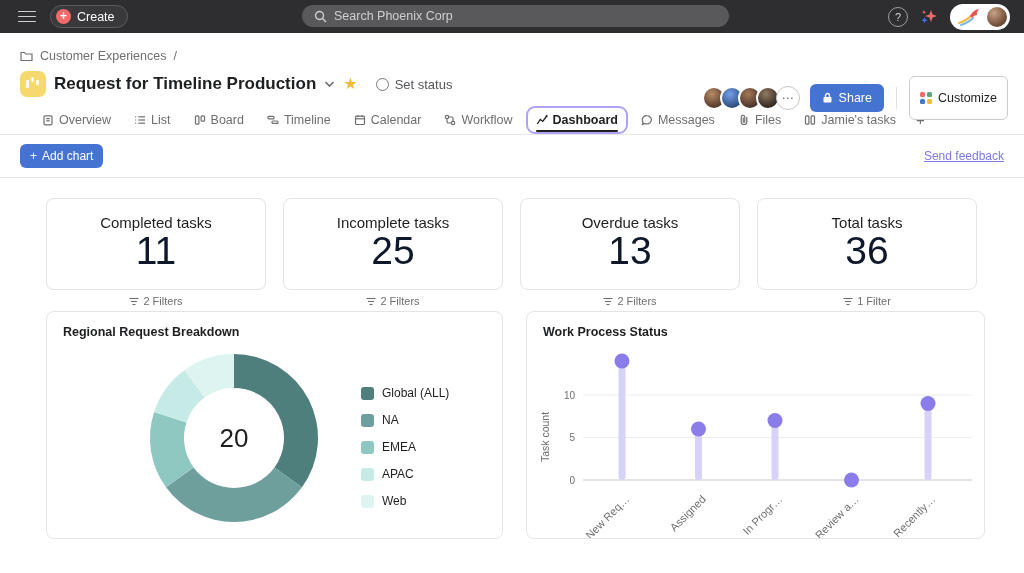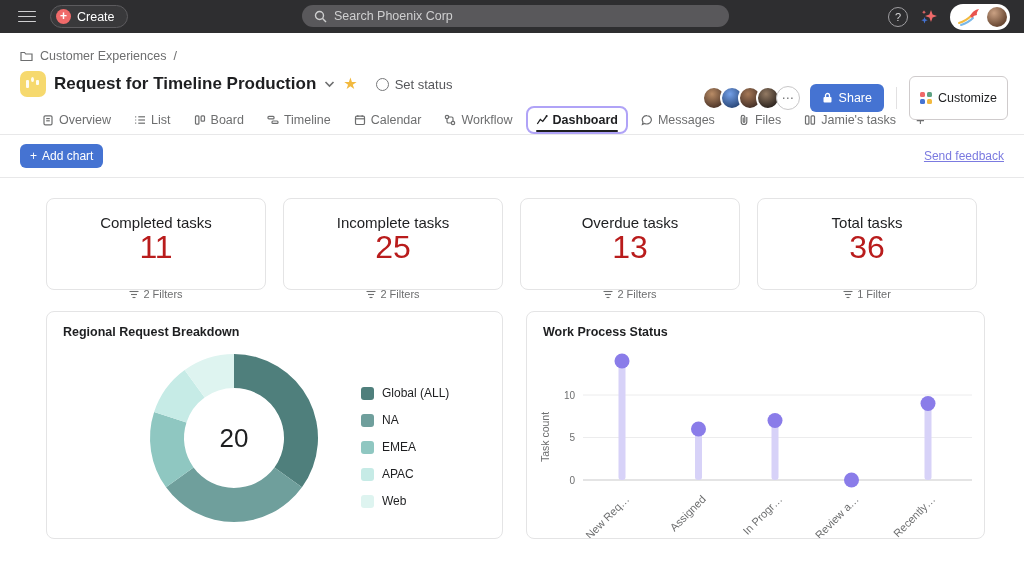--- a/index.html
+++ b/index.html
@@ -53,36 +53,36 @@
   .proj-icon .b3{left:16px;top:9px;width:3px;height:5px;}
   .page-title { font-size:17px; font-weight:700; }
   .star { color:#f2b93f; font-size:16px; cursor:pointer; line-height:1; }
   .set-status { display:flex; align-items:center; gap:6px; margin-left:10px; color:#55565a; font-size:13px; cursor:pointer; }
   .status-circle { width:13px; height:13px; border-radius:50%; border:1.5px solid #77787a; }
   
   .tabs { display:flex; align-items:center; gap:3px; padding:0 32px; margin-top:8px; border-bottom:1px solid #e8e8e9; height:30px; }
   .tab { position:relative; display:flex; align-items:center; gap:5px; padding:5px 8px; font-size:12.5px; color:#6d6e6f;
     cursor:pointer; border:2px solid transparent; border-radius:8px; white-space:nowrap; }
   .tab svg { stroke:#6d6e6f; }
-  .tab.active { color:#1e1f21; font-weight:700; border-color:#b0a3f7; }
+  .tab.active { color:#1e1f21; font-weight:700; border-color:#b0a3f7;border-radius:9px; }
   .tab.active svg { stroke:#1e1f21; }
   .tab.active::after { content:""; position:absolute; left:8px; right:8px; bottom:0; height:2px; background:#1e1f21; border-radius:1px; }
   .tab-add { padding:5px 7px; font-size:15px; color:#6d6e6f; cursor:pointer; }
   
   .toolbar { height:43px; display:flex; align-items:center; padding:0 20px; border-bottom:1px solid #e8e8e9; }
   .add-chart-btn { height:24px; display:flex; align-items:center; gap:5px; background:#4573d2; color:#fff; border:none;
     border-radius:6px; padding:0 10px; font-size:12px; cursor:pointer; }
   .send-feedback { margin-left:auto; color:#7b7ae0; font-size:12px; text-decoration:underline; cursor:pointer;text-align:right; }
   
   .main { padding:20px 47px 0 46px; }
   .stat-row { display:grid; grid-template-columns:repeat(4,1fr); gap:17px; }
   .stat-card { height:92px; border:1px solid #e4e4e5; border-radius:8px; background:#fff; display:flex;
     flex-direction:column; align-items:center; justify-content:space-between; padding:15px 10px 13px; }
   .stat-title { font-size:15px; font-weight:500; color:#1e1f21; }
-  .stat-value { font-size:32px; font-weight:400; color:#b91c1c; line-height:1; }
+  .stat-value { font-size:39px; font-weight:400; color:#0f172a; line-height:1; }
   .stat-filters { display:flex; align-items:center; gap:4px; font-size:11px; color:#6d6e6f;margin-top:25px; }
   .chart-row { display:grid; grid-template-columns:457px 459px; gap:23px; margin-top:21px; }
   .chart-card { position:relative; height:228px; border:1px solid #e4e4e5; border-radius:8px; background:#fff; overflow:hidden; }
   .chart-title { position:absolute; left:16px; top:13px; font-size:12.5px; font-weight:700; color:#1e1f21; }
   .donut-svg { position:absolute; left:0; top:0; }
   .legend { position:absolute; left:314px; top:74px; display:flex; flex-direction:column; gap:13px; }
   .legend-item { display:flex; align-items:center; gap:8px; font-size:12px; color:#1e1f21; }
   .legend-swatch { width:13px; height:13px; border-radius:3px; flex:0 0 auto; }
   .lollipop-svg { position:absolute; left:0; top:0; }
 </style>

